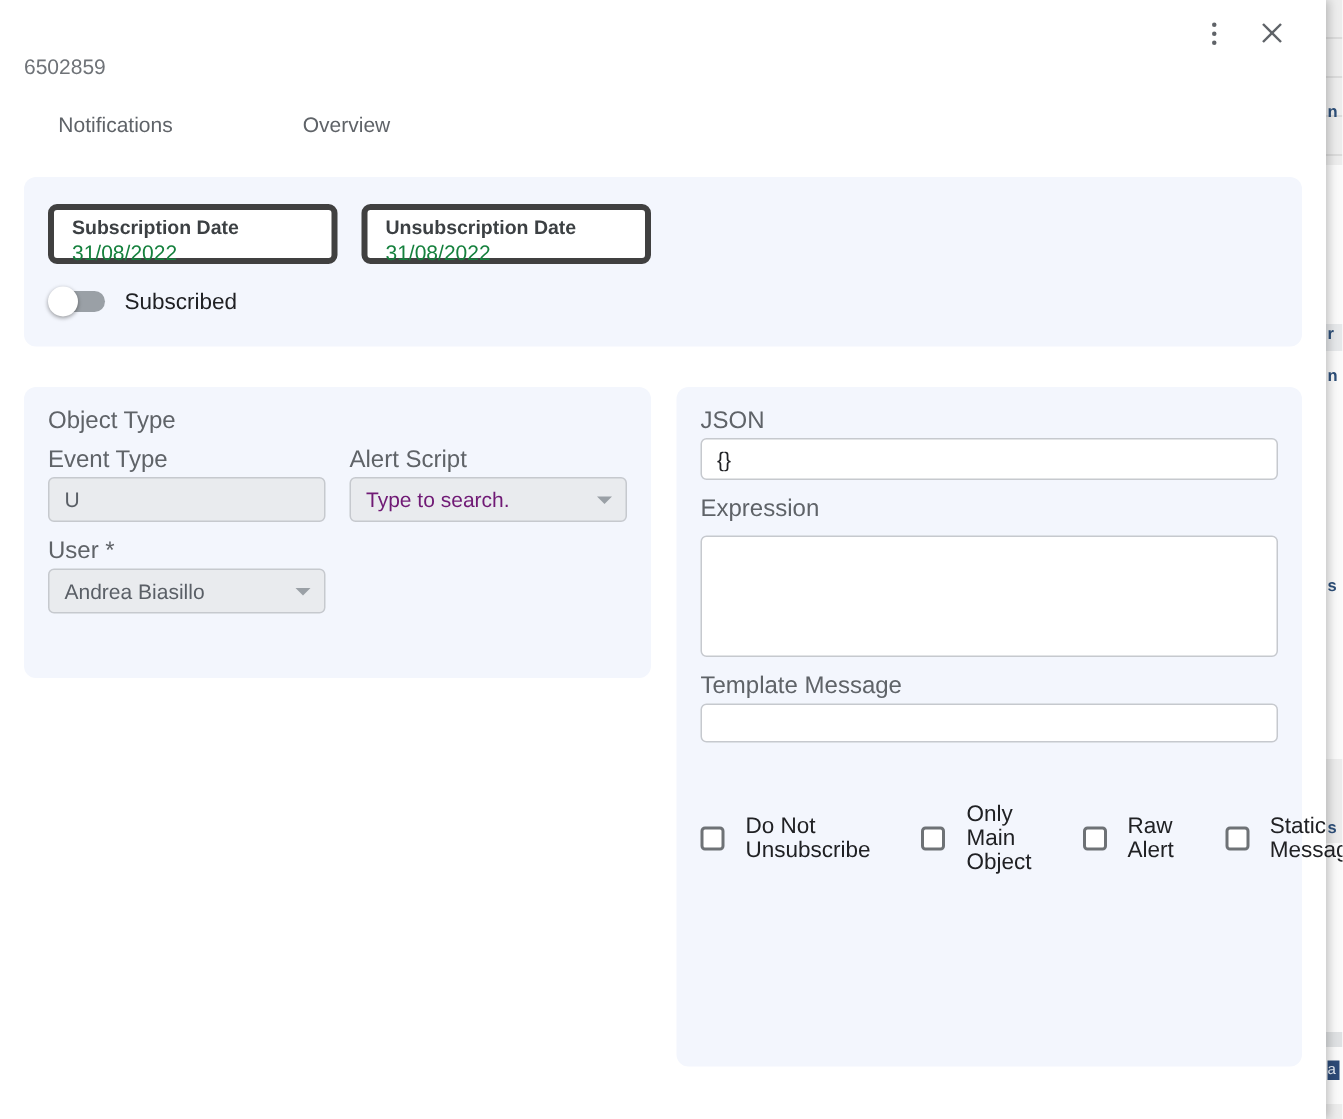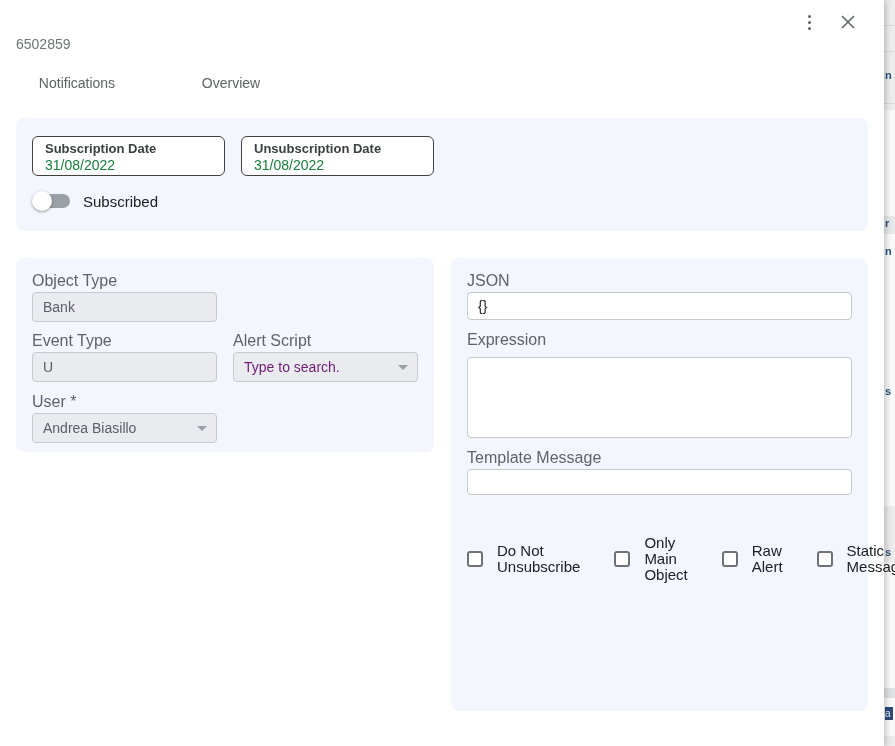--- a/index.html
+++ b/index.html
@@ -53,21 +53,21 @@
   .tab-underline { position:absolute; left:0; bottom:0; width:100%; height:3px; background:#1a73e8; }
 
   
   .panel { position:absolute; background:#f3f6fd; border-radius:8px; }
   .panel-subscription { left:16px; top:118px; width:852px; height:113px; padding:18px 16px 0; }
   .panel-details { left:16px; top:258px; width:418px; height:194px; padding:16px; }
   .panel-message { left:451px; top:258px; width:417px; height:453px; padding:16px; }
 
   
   .date-row { display:flex; gap:16px; }
-  .date-box { width:193px; height:40px; background:#fff; border:1px solid #404040;
+  .date-box { width:193px; height:40px; background:#fff; border:4px solid #404040;
     border-radius:6px; padding:3px 12px; }
   .date-label { font-size:13px; font-weight:600; color:#3c4043; line-height:17px; }
   .date-value { font-size:14px; color:#15803d; line-height:16px; }
   .toggle-row { display:flex; align-items:center; gap:11px; margin-top:14px; height:22px; }
   .toggle { position:relative; width:40px; height:20px; cursor:pointer; }
   .toggle-track { position:absolute; left:2px; top:3px; width:36px; height:14px;
     border-radius:7px; background:#9aa0a6; }
   .toggle-thumb { position:absolute; left:0; top:0; width:20px; height:20px; border-radius:50%;
     background:#fff; box-shadow:0 1px 3px rgba(0,0,0,.4); }
   .toggle-label { font-size:15px; color:#202124; }
@@ -159,21 +159,20 @@
       <div class="toggle">
         <span class="toggle-track"></span>
         <span class="toggle-thumb"></span>
       </div>
       <span class="toggle-label">Subscribed</span>
     </div>
   </div>
 
   <div class="panel panel-details">
     <div class="field-label">Object Type</div>
-    <div class="text-box disabled-box w-field">Bank</div>
 
     <div class="fd-row mt12">
       <div>
         <div class="field-label">Event Type</div>
         <div class="text-box disabled-box w-field">U</div>
       </div>
       <div>
         <div class="field-label">Alert Script</div>
         <div class="text-box disabled-box w-field dropdown">
           <span class="placeholder-text">Type to search.</span>

